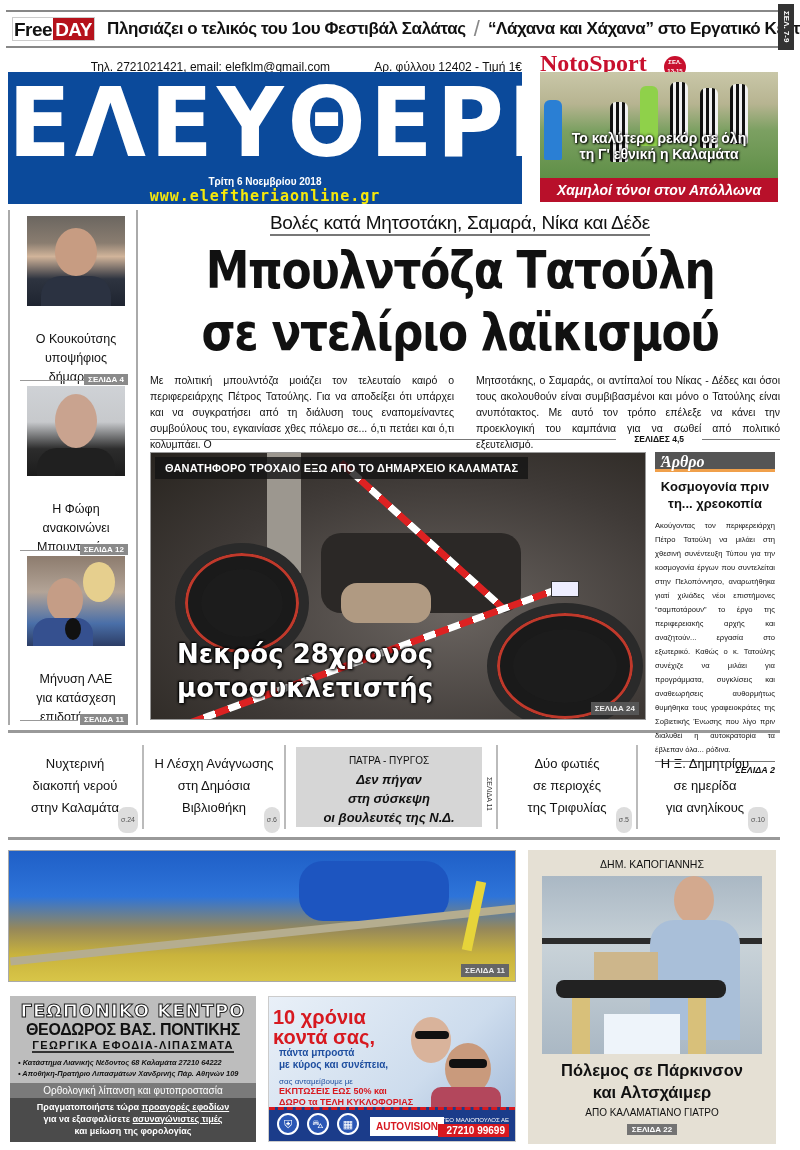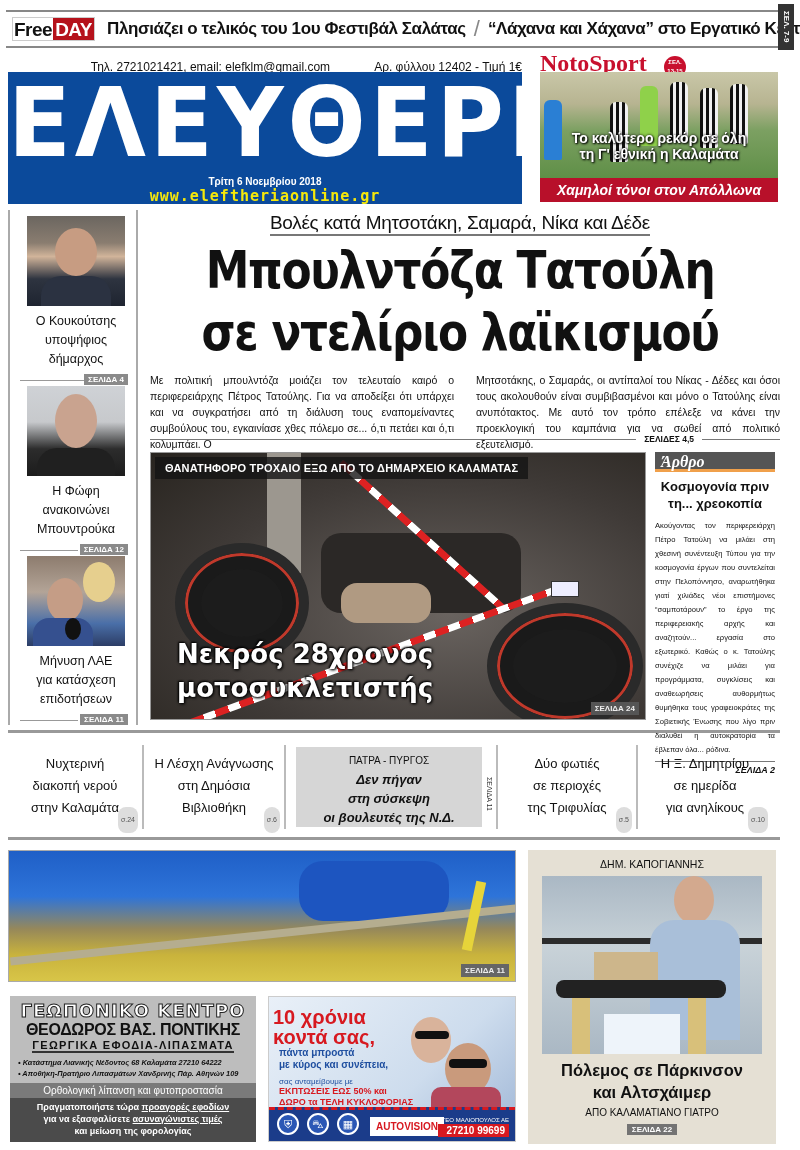--- a/index.html
+++ b/index.html
@@ -29,31 +29,31 @@
   .noto .badge { position: absolute; left: 124px; top: 6px; width: 22px; height: 22px; border-radius: 50%; background: #c8102e; color: #fff; font-size: 6px; text-align: center; line-height: 9px; padding-top: 2px; font-weight: bold; }
   .noto .photo { position: absolute; left: 0; top: 22px; width: 238px; height: 106px; background: linear-gradient(180deg, #c9c7a8 0%, #b7b491 30%, #7ca062 55%, #5f8f47 100%); overflow: hidden; }
   .player { position: absolute; width: 18px; height: 60px; background: repeating-linear-gradient(90deg, #111 0 3px, #f1f1f1 3px 6px); border-radius: 6px 6px 2px 2px; }
   .noto .caption { position: absolute; left: 0; right: 0; top: 58px; text-align: center; color: #fff; font-weight: bold; font-size: 14px; line-height: 16px; text-shadow: 0 0 3px #000, 1px 1px 2px #000; }
   .noto .footer { position: absolute; left: 0; top: 128px; width: 238px; height: 24px; background: #b8102a; color: #fff; font-style: italic; font-weight: bold; font-size: 14px; text-align: center; line-height: 24px; }
 
   
   .leftcol { left: 8px; top: 210px; width: 130px; height: 515px; border-left: 2px solid #aaa; border-right: 2px solid #aaa; }
   .lstory { position: absolute; left: 14px; width: 104px; }
   .lstory .pic { width: 98px; height: 90px; margin: 0 auto; position: relative; overflow: hidden; }
-  .lstory .txt { text-align: center; font-size: 12.5px; line-height: 19px; margin-top: 6px; }
+  .lstory .txt { text-align: center; font-size: 12.5px; line-height: 19px; margin-top: 24px; }
   .lstory .pg { position: absolute; right: 0; background: #8a8a8a; color: #fff; font-size: 8px; padding: 1px 4px; font-weight: bold; }
   .lstory .pgline { position: absolute; left: -4px; height: 1px; background: #999; }
 
   
   .kicker { left: 140px; top: 212px; width: 640px; text-align: center; font-size: 19px; letter-spacing: -0.3px; }
   .kicker span { border-bottom: 2px solid #777; padding-bottom: 1px; }
   .lead { left: 140px; top: 240px; width: 640px; text-align: center; font-family: "DejaVu Sans", sans-serif; font-weight: bold; font-size: 51px; line-height: 62px; letter-spacing: -1.5px; transform: scaleX(0.86); transform-origin: center top; }
   .body2 { left: 150px; top: 372px; width: 630px; display: flex; gap: 22px; font-size: 10.5px; line-height: 16px; text-align: justify; }
   .body2 p { width: 304px; }
-  .pagerule { left: 150px; top: 433px; width: 630px; height: 12px; display: flex; align-items: center; gap: 8px; font-size: 8.5px; font-weight: bold; }
+  .pagerule { left: 150px; top: 433px; width: 630px; height: 12px; display: flex; align-items: center; gap: 18px; font-size: 8.5px; font-weight: bold; }
   .pagerule .ln { flex: 1; height: 1px; background: #777; }
   .pagerule .ln.r { flex: 0 0 78px; }
 
   
   .accident { left: 150px; top: 452px; width: 496px; height: 268px; background: radial-gradient(ellipse at 60% 60%, #6a6460 0%, #3f3a37 60%, #28241f 100%); overflow: hidden; border: 1px solid #999; }
   .accident .tag { position: absolute; left: 4px; top: 4px; background: rgba(20,20,20,0.8); color: #fff; font-weight: bold; font-size: 11px; padding: 5px 10px; letter-spacing: 0.2px; }
   .wheel { position: absolute; border-radius: 50%; background: #1c1c1c; border: 10px solid #2a2a2a; box-shadow: inset 0 0 0 3px #c0392b, inset 0 0 0 16px #1a1a1a; }
   .tape { position: absolute; height: 7px; background: repeating-linear-gradient(90deg, #d22 0 14px, #fff 14px 26px); transform-origin: left center; }
   .accident .headline { position: absolute; left: 26px; top: 184px; color: #fff; font-family: "DejaVu Sans", sans-serif; font-weight: bold; font-size: 26px; line-height: 34px; text-shadow: 0 0 3px #000, 1px 1px 3px #000, -1px -1px 2px #000; }
   .pgdark { position: absolute; right: 6px; bottom: 4px; background: #555; color: #eee; font-size: 8px; padding: 2px 4px; font-weight: bold; }

